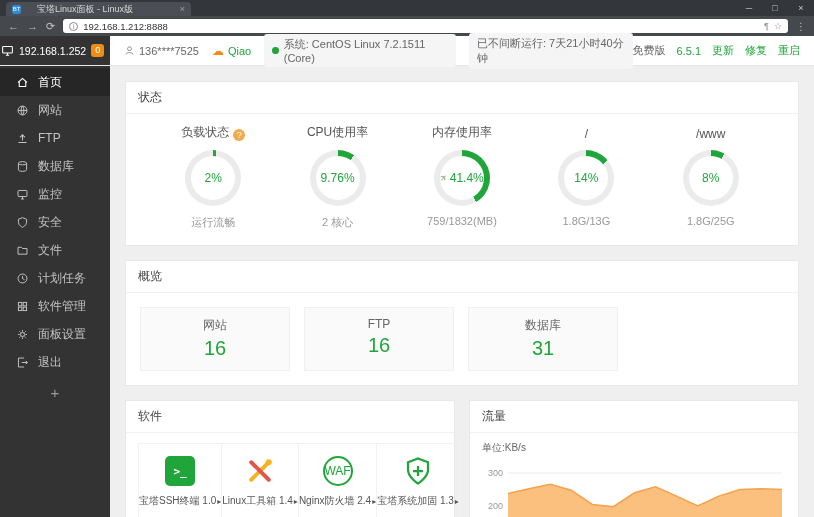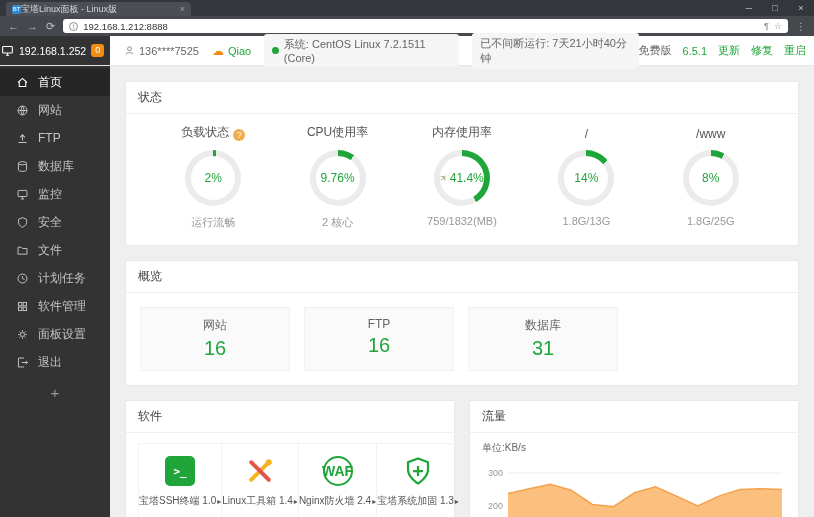--- a/index.html
+++ b/index.html
@@ -2,21 +2,21 @@
 <html style="--green: #20a53a; --orange: #f18d13; --blue: #3aa0e0; --chart_fill: #fbbd76; --chart_stroke: #f5a14d;"><head>
 <meta charset="utf-8">
 <style>
   * { margin:0; padding:0; box-sizing:border-box; }
   html,body { width:814px; height:517px; overflow:hidden; background:#efefef;
     font-family:"Liberation Sans","DejaVu Sans",sans-serif; font-size:12px; }
 
   
   .tabbar { height:16px; background:#33363a; display:flex; align-items:flex-end; }
   .tab { height:14px; width:185px; margin-left:6px; background:#4b4f55; border-radius:4px 4px 0 0;
-    display:flex; align-items:center; padding:0 6px; gap:0; }
+    display:flex; align-items:center; padding:0 6px; gap:16px; }
   .favicon { width:9px; height:9px; background:#2f8bd1; border-radius:2px; color:#fff; font-size:6px;
     display:flex; align-items:center; justify-content:center; flex-shrink:0; }
   .tab-title { color:#d8d8d8; font-size:9px; white-space:nowrap; overflow:hidden; flex:1; }
   .tab-close { color:#9aa0a6; font-size:9px; }
   .win-controls { margin-left:auto; display:flex; height:16px; }
   .win-btn { width:26px; color:#c8c8c8; font-size:9px; display:flex; align-items:center; justify-content:center; cursor:pointer; }
 
   .addressbar { height:20px; background:#45484d; display:flex; align-items:center; padding:0 8px; gap:8px; }
   .nav-icon { color:#b9bcbe; font-size:11px; line-height:1; cursor:pointer; }
   .url-box { flex:1; height:14px; background:#fff; border-radius:3px; display:flex; align-items:center;
@@ -32,21 +32,21 @@
   .server-block { width:110px; background:#333; color:#fff; display:flex; align-items:center;
     padding:0 1px; gap:5px; font-size:10.5px; flex-shrink:0; cursor:pointer; }
   .badge { background:var(--orange,#f18d13); color:#fff; font-size:9px; padding:0 4px; border-radius:3px;
     height:13px; line-height:13px; }
   .hd-items { display:flex; align-items:center; gap:13px; padding-left:14px; font-size:11px; color:#666; flex:1; }
   .hd-item { display:flex; align-items:center; gap:4px; cursor:pointer;justify-content:flex-end; }
   .pill { background:#f5f5f5; border-radius:3px; padding:3px 8px; display:flex; align-items:center; gap:5px; }
   .green-dot { width:7px; height:7px; border-radius:50%; background:var(--green,#20a53a); }
   .cloud-glyph { color:var(--orange,#f18d13); font-size:12px; }
   .qiao { color:var(--green,#20a53a); }
-  .hd-right { display:flex; align-items:center; gap:11px; padding-right:8px; font-size:11px; color:#666; }
+  .hd-right { display:flex; align-items:center; gap:11px; padding-right:14px; font-size:11px; color:#666; }
   .ver-num { color:var(--green,#20a53a); }
   .link { color:var(--green,#20a53a); cursor:pointer; }
 
   
   .layout { display:flex; height:451px; }
   .sidebar { width:110px; background:#333; flex-shrink:0; display:flex; flex-direction:column; padding-top:2px; }
   .side-item { height:28px; display:flex; align-items:center; padding-left:16px; gap:9px;
     color:#c3c3c3; font-size:12px; cursor:pointer; }
   .side-item.active { background:#262626; color:#fff; }
   .side-item svg { width:13px; height:13px; flex-shrink:0; }
@@ -82,21 +82,21 @@
   .card-soft { width:330px; height:230px; }
   .soft-grid { display:grid; grid-template-columns:repeat(4,1fr); padding:10px 12px; }
   .soft-item { height:78px; display:flex; flex-direction:column; align-items:center; justify-content:center;
     gap:8px; border:1px solid #f2f2f2; margin:0 -1px -1px 0; cursor:pointer; }
   .soft-label { font-size:10px; color:#555; display:flex; align-items:center; gap:1px; white-space:nowrap; }
   .chev { color:#555; font-size:8px; }
   .terminal-icon { width:30px; height:30px; background:var(--green,#20a53a); border-radius:5px;
     color:#fff; font-family:"DejaVu Sans Mono",monospace; font-size:11px; font-weight:bold;
     display:flex; align-items:center; justify-content:center; }
   .waf-icon { width:30px; height:30px; border:2px solid var(--green,#20a53a); border-radius:50%;
-    color:var(--green,#20a53a); font-size:14px; font-weight:bold; display:flex; align-items:center; justify-content:center; }
+    color:var(--green,#20a53a); font-size:12px; font-weight:normal; display:flex; align-items:center; justify-content:center; }
 
   
   .card-traffic { flex:1; height:230px; }
   .traffic-body { padding:8px 12px 0; }
   .traffic-unit { font-size:10px; color:#666; margin-bottom:8px; }
   .grid { stroke:#ececec; stroke-width:1; }
   .tick { fill:#999; font-size:9px; font-family:"Liberation Sans",sans-serif; }
 </style>
 </head>
 <body>

